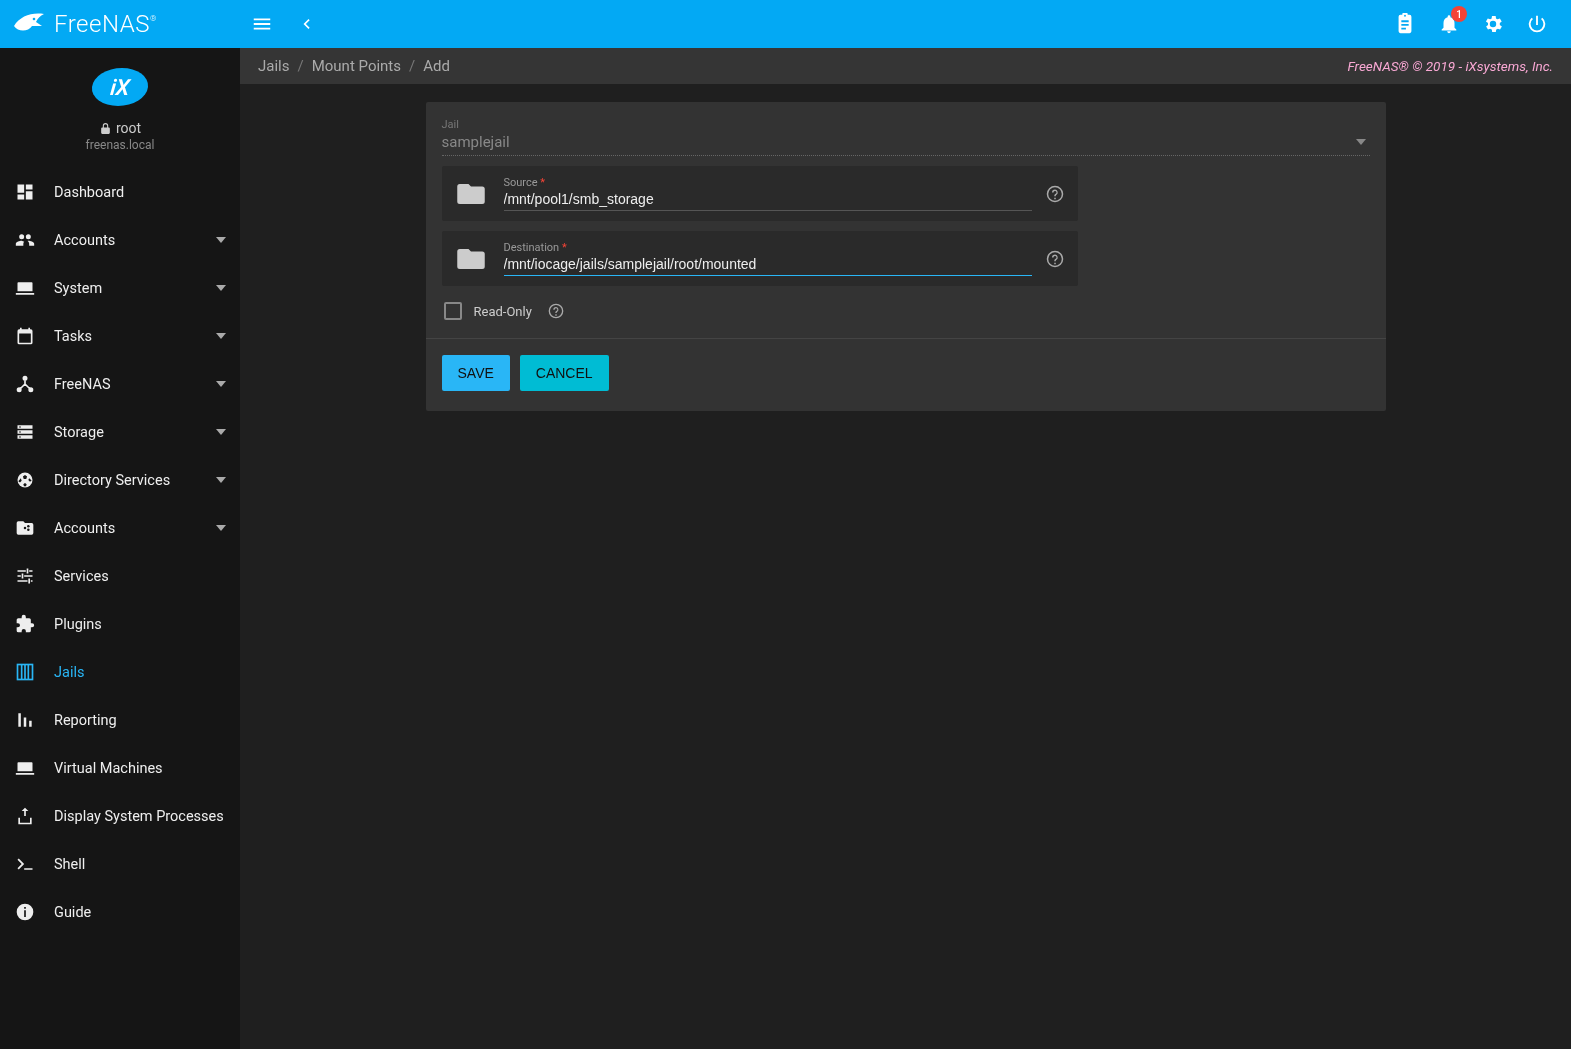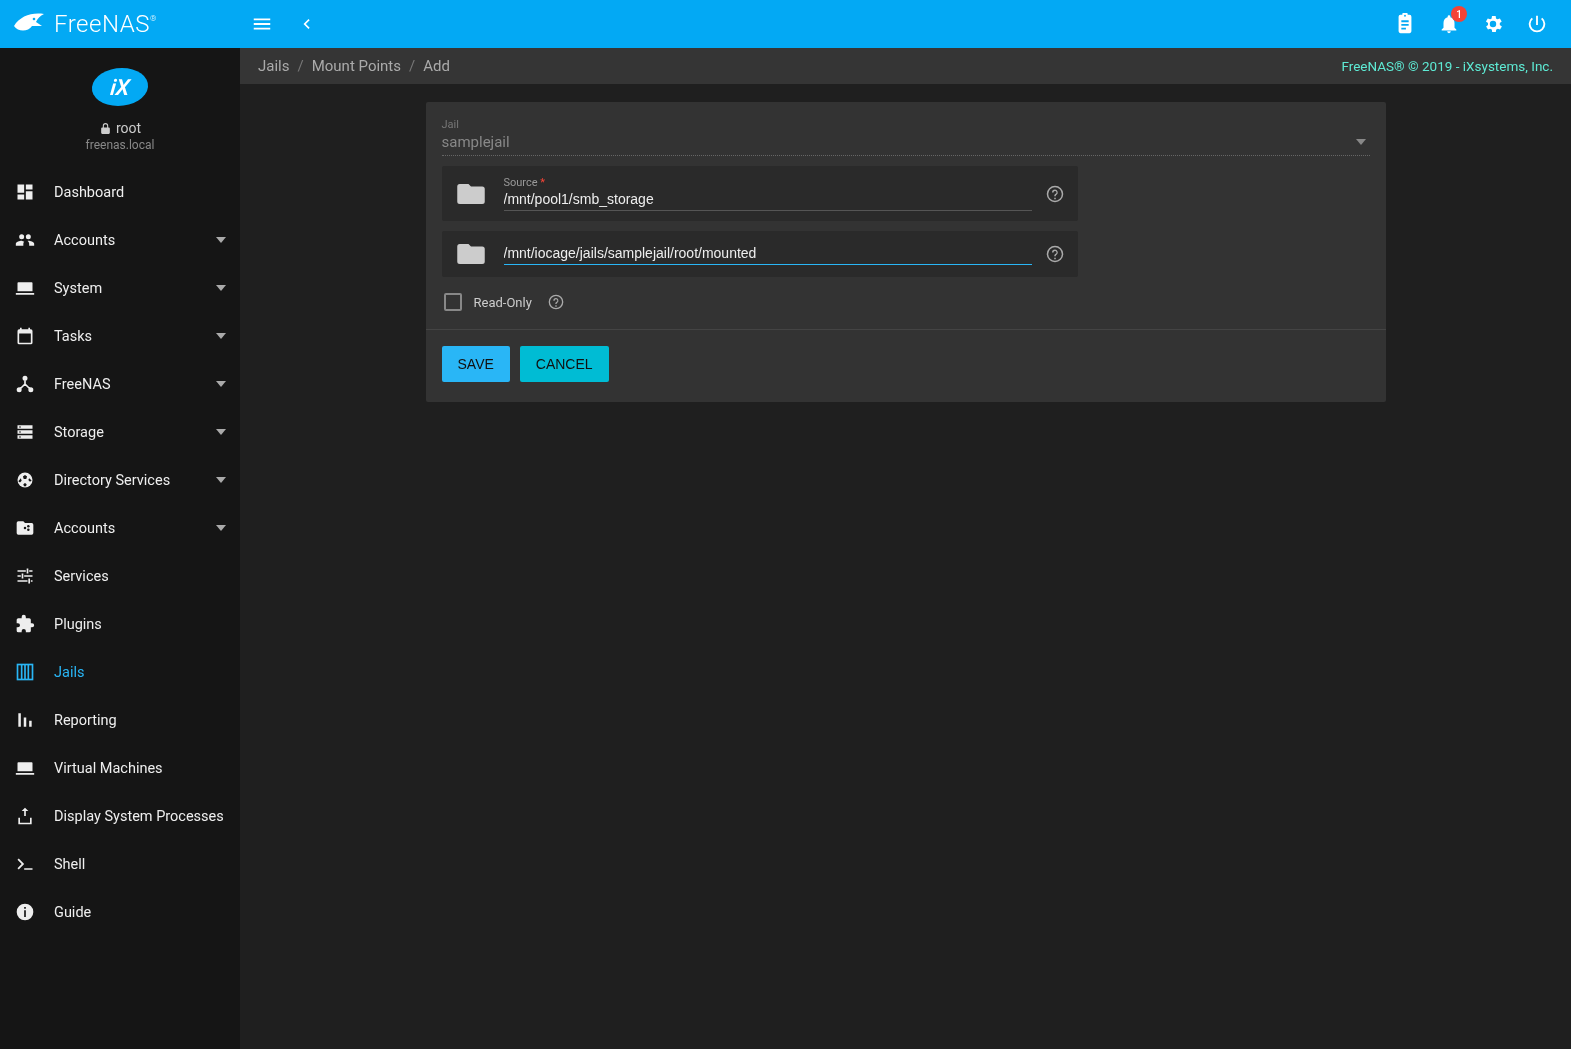--- a/index.html
+++ b/index.html
@@ -109,21 +109,21 @@
   .breadcrumb-bar {
     height: 36px;
     background: #353535;
     display: flex;
     align-items: center;
     padding: 0 18px;
     font-size: 15px;
     color: #aaa;
   }
   .breadcrumb-bar .sep { margin: 0 8px; color: #777; }
-  .copyright { margin-left: auto; font-size: 13.5px; color: #5eead4; }
+  .copyright { margin-left: auto; font-size: 13.5px; color: #f9a8d4; font-style: italic; }
   .page-body {
     flex: 1;
     padding: 18px;
     overflow: auto;
   }
   .card {
     width: 960px;
     margin: 0 auto;
     background: #333333;
     border-radius: 2px;
@@ -501,20 +501,21 @@
           </span>
         </div>
 
         <div class="path-row">
           <span class="folder-icon">
             <svg width="30" height="26" viewBox="0 0 24 20">
                 <path fill="#ccc" d="M10 2H3a2 2 0 0 0-2 2v12a2 2 0 0 0 2 2h18a2 2 0 0 0 2-2V6a2 2 0 0 0-2-2h-9z"></path>
               </svg>
           </span>
           <div class="path-field">
+            <div class="path-label"><span>Destination</span> <span class="req">*</span></div>
             <input class="path-input focused" value="/mnt/iocage/jails/samplejail/root/mounted" style="">
           </div>
           <span class="help-icon">
             <svg width="18" height="18" viewBox="0 0 24 24">
                 <circle cx="12" cy="12" r="10" fill="none" stroke="currentColor" stroke-width="2"></circle>
                 <path fill="currentColor" d="M11 17h2v2h-2zM12 6a4 4 0 0 0-4 4h2a2 2 0 1 1 3 1.7c-1 .6-2 1.3-2 3.3h2c0-1.2.6-1.6 1.5-2.2A4 4 0 0 0 12 6z"></path>
               </svg>
           </span>
         </div>
 

